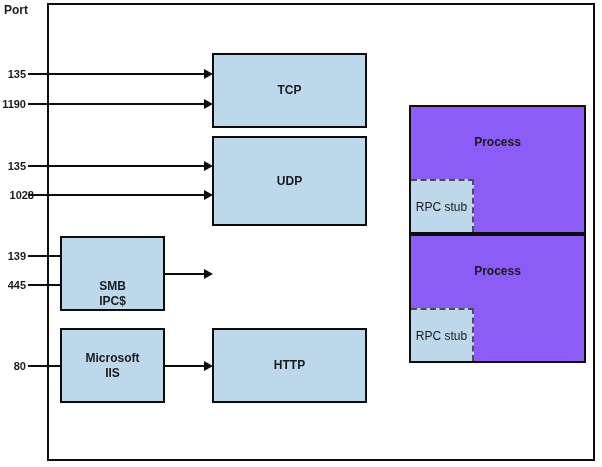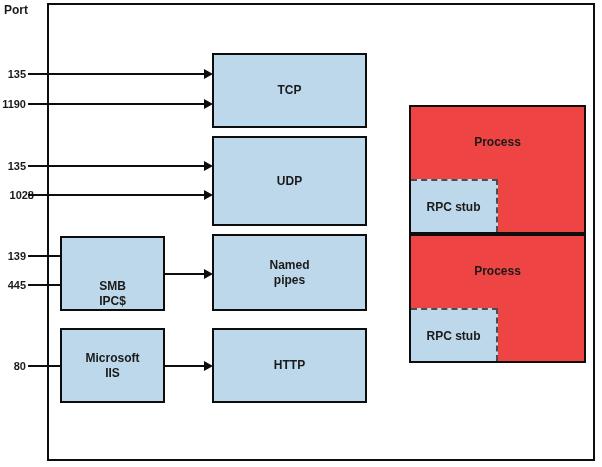--- a/index.html
+++ b/index.html
@@ -55,56 +55,52 @@
   }
   .port-label {
     left: 0; width: 26px; height: 16px;
     text-align: right;
     font-size: 11px; line-height: 16px; font-weight: bold;
   }
   .process-box {
     left: 409px; width: 177px; height: 129px;
     border: 2px solid #0d0d0d;
     box-sizing: border-box;
-    background: #ef4444;
+    background: #8b5cf6;
   }
   .process-label {
     position: absolute; left: 0; top: 28px; width: 100%;
     text-align: center; font-size: 12px; font-weight: bold;
   }
   .rpc-stub {
     position: absolute; left: 0; bottom: 0;
-    width: 87px; height: 53px;
+    width: 63px; height: 53px;
     background: #bdd8ea;
     border-top: 2px dashed #4d4d4d;
     border-right: 2px dashed #4d4d4d;
     box-sizing: border-box;
     display: flex; align-items: center; justify-content: center;
-    font-size: 12px; font-weight: bold;
+    font-size: 12px; font-weight: normal;
   }
 </style>
 </head>
 <body>
 
 <div class="canvas">
 
   <div class="abs port-axis">Port</div>
 
   <div class="abs outer-box"></div>
 
 
   <div class="abs bluebox protocol" style="top:53px; height:75px;">
     <span>TCP</span>
   </div>
   <div class="abs bluebox protocol" style="top:136px; height:90px;">
     <span>UDP</span>
-  </div>
-  <div class="abs bluebox protocol" style="top:234px; height:77px;">
-    <span>Named
-pipes</span>
   </div>
   <div class="abs bluebox protocol" style="top:328px; height:75px;">
     <span>HTTP</span>
   </div>
 
   <div class="abs bluebox service" style="top:236px; height:75px;align-items:flex-end;">
     <span>SMB
 IPC$</span>
   </div>
   <div class="abs bluebox service" style="top:328px; height:75px;">

